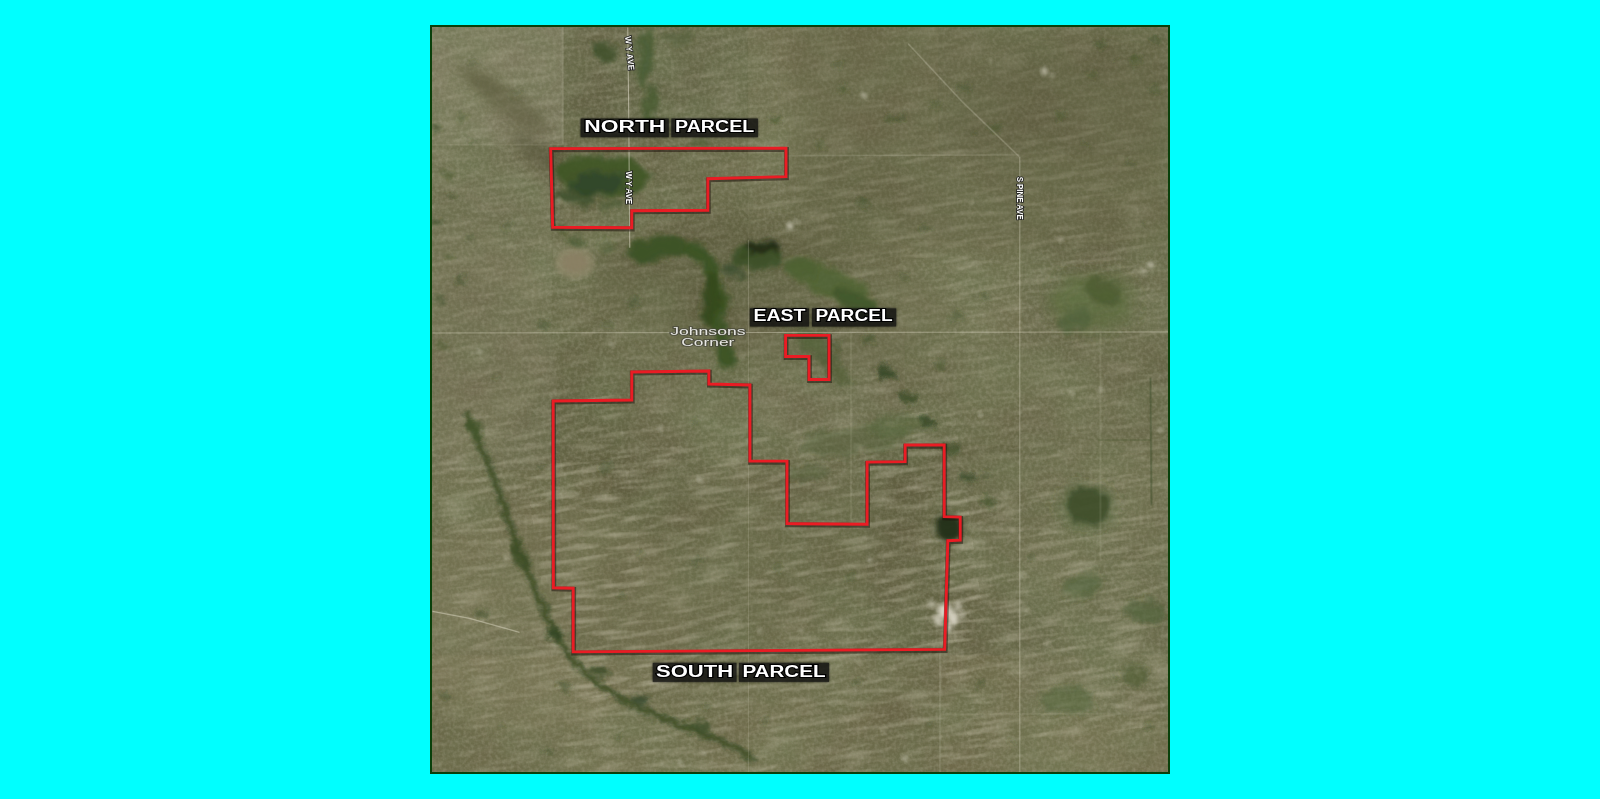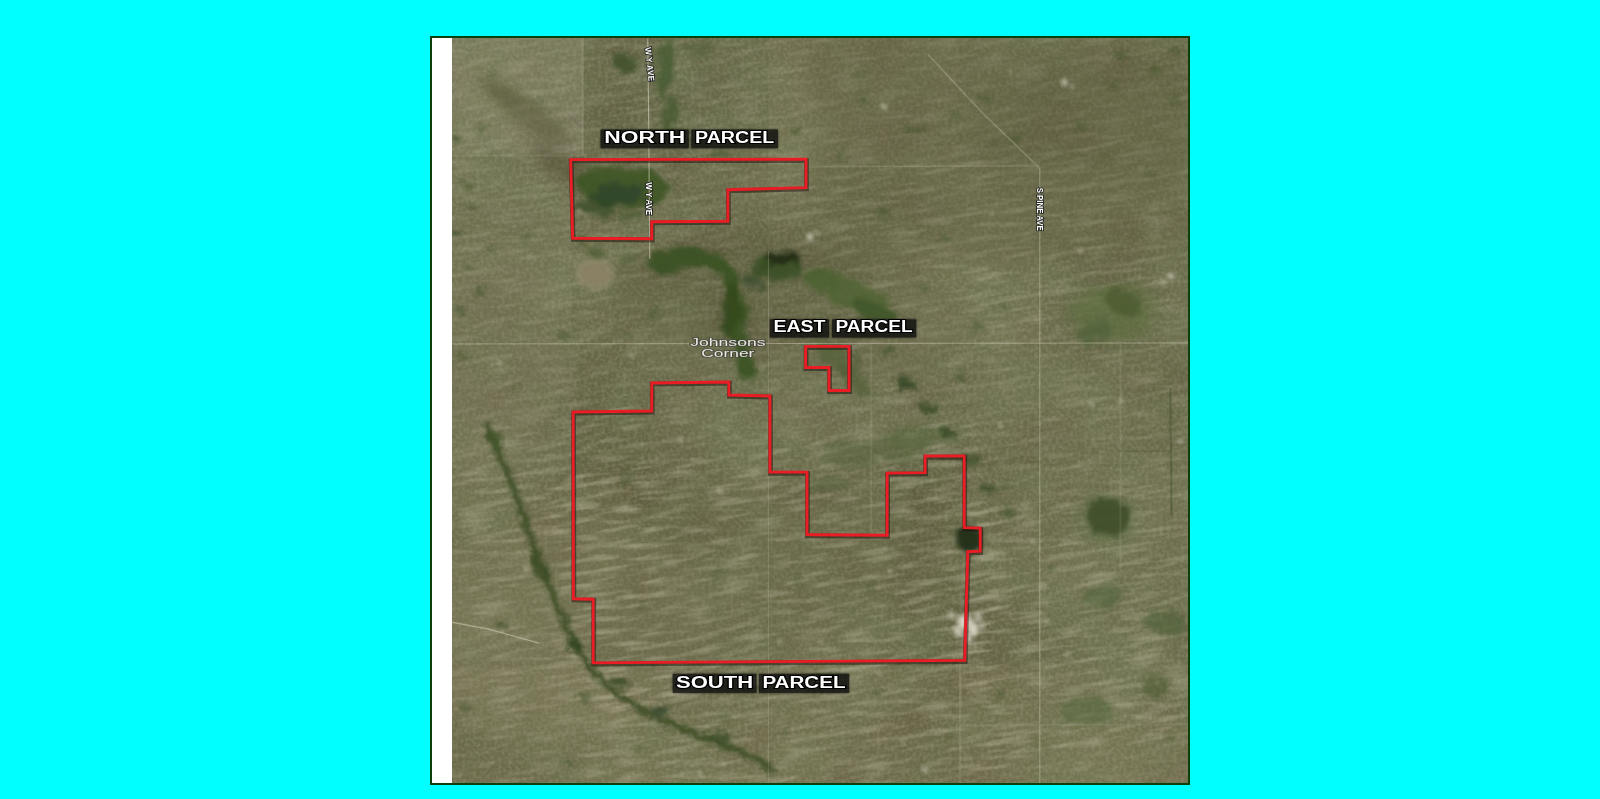--- a/index.html
+++ b/index.html
@@ -1,19 +1,19 @@
 <!DOCTYPE html>
 <html><head>
 <meta charset="utf-8">
 <style>
   html,body { margin:0; padding:0; }
   body { width:1600px; height:799px; background:#00ffff; position:relative;
          font-family:"Liberation Sans", sans-serif; overflow:hidden; }
-  #map { position:absolute; left:430px; top:36px; width:736px; height:745px;
-         border:2.5px solid #09400b; background:#ffffff;padding-left:20px; }
+  #map { position:absolute; left:430px; top:25px; width:736px; height:745px;
+         border:2.5px solid #09400b; background:#86efac; }
   #map svg { display:block; width:100%; height:100%; }
 </style>
 </head>
 <body>
 
 <div id="map">
 <svg width="735" height="744" viewBox="432.5 27.5 735 744" preserveAspectRatio="none">
 <defs>
 <filter id="b2" x="-40%" y="-40%" width="180%" height="180%">
           <feGaussianBlur stdDeviation="2"></feGaussianBlur>

